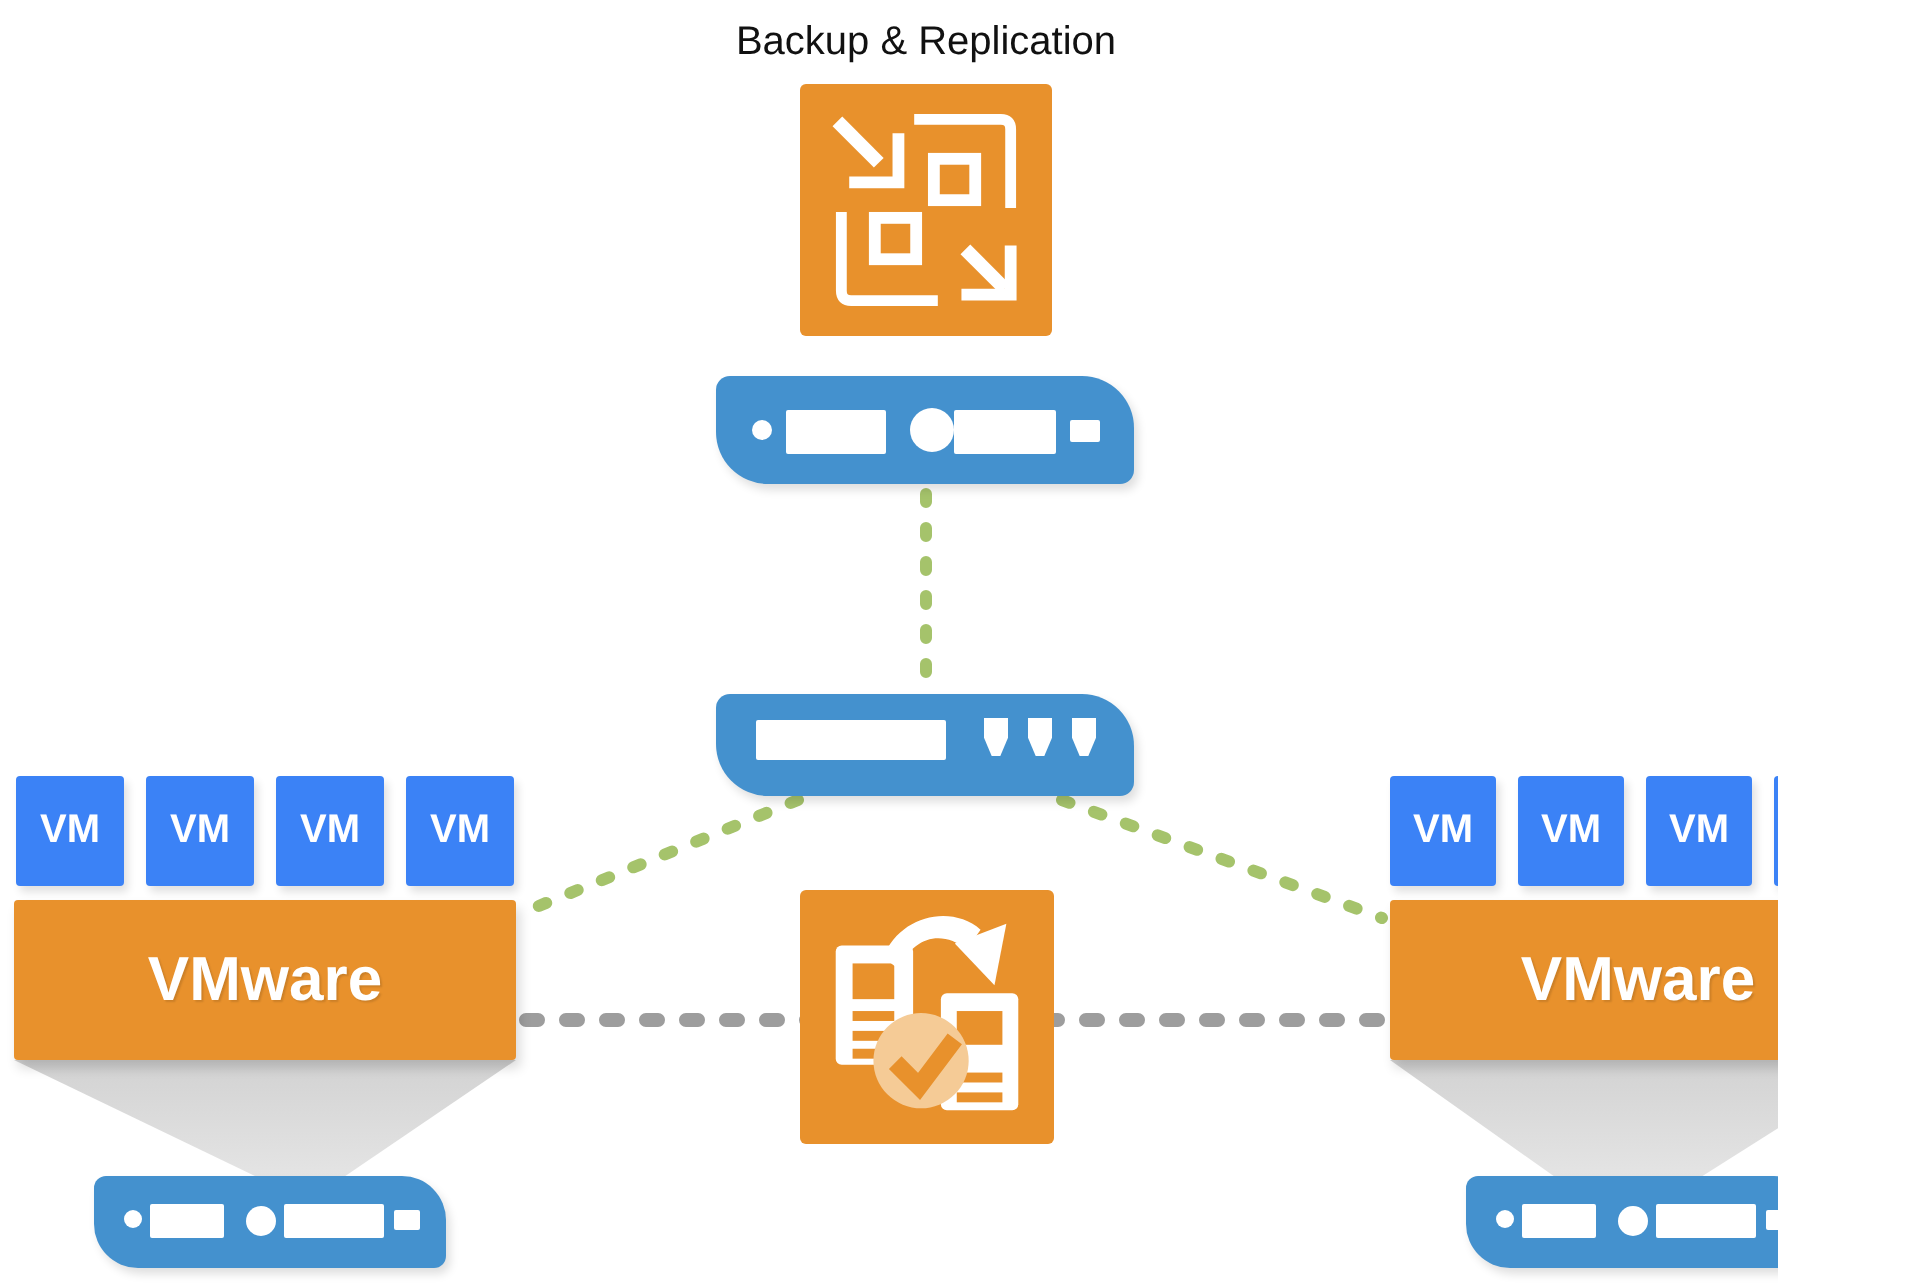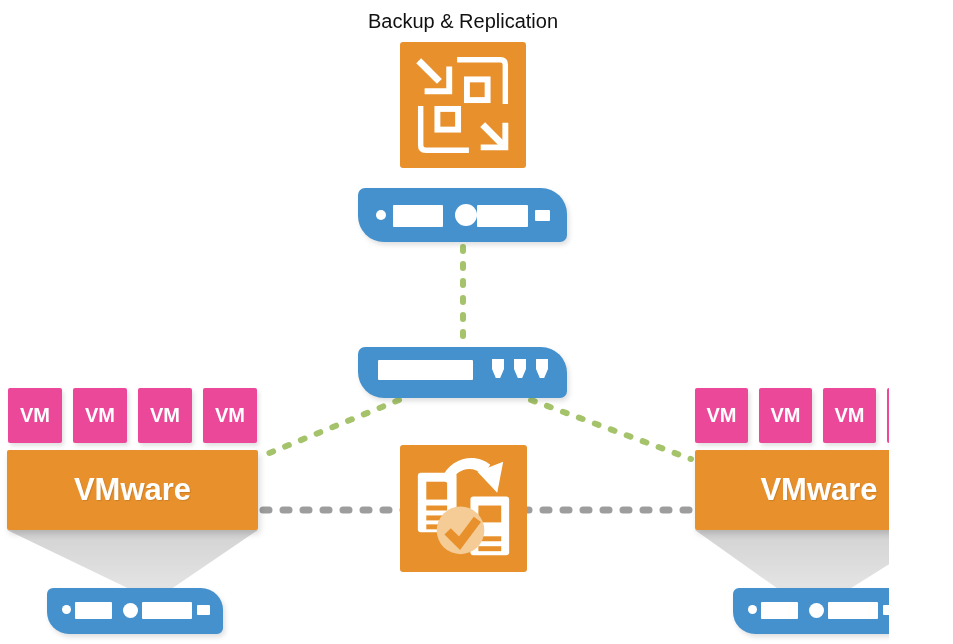--- a/index.html
+++ b/index.html
@@ -15,21 +15,21 @@
              box-shadow:2px 3px 5px rgba(0,0,0,.13);}
   .appliance .el{position:absolute;background:#fff;}
   .dot{border-radius:50%;}
   .chip{border-radius:1px;}
 
   
   .port{position:absolute;background:#fff;
         clip-path:polygon(0 0,100% 0,100% 52%,68% 100%,32% 100%,0 52%);}
 
   
-  .vm{position:absolute;top:388px;width:54px;height:55px;background:#ec4899;border-radius:2px;
+  .vm{position:absolute;top:388px;width:54px;height:55px;background:#3b82f6;border-radius:2px;
       color:#fff;font-weight:bold;font-size:20px;display:flex;align-items:center;justify-content:center;
       box-shadow:2px 3px 4px rgba(0,0,0,.12);}
   .host-bar{position:absolute;top:450px;height:80px;background:#E8912C;border-radius:2px;
       color:#fff;font-weight:bold;font-size:31px;display:flex;align-items:center;justify-content:center;
       box-shadow:2px 4px 6px rgba(0,0,0,.15);text-shadow:1px 1px 1px rgba(0,0,0,.12);}
 
   
   .funnel{position:absolute;top:530px;height:58px;background:linear-gradient(#D2D2D2,#E4E4E4);z-index:0;}
 
   .z1{z-index:1;} .z2{z-index:2;} .z3{z-index:3;}

